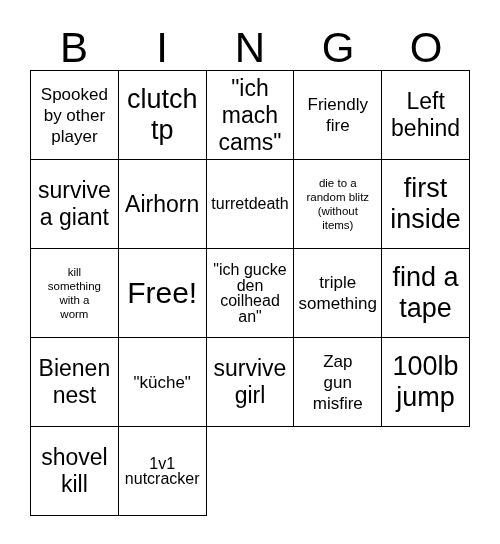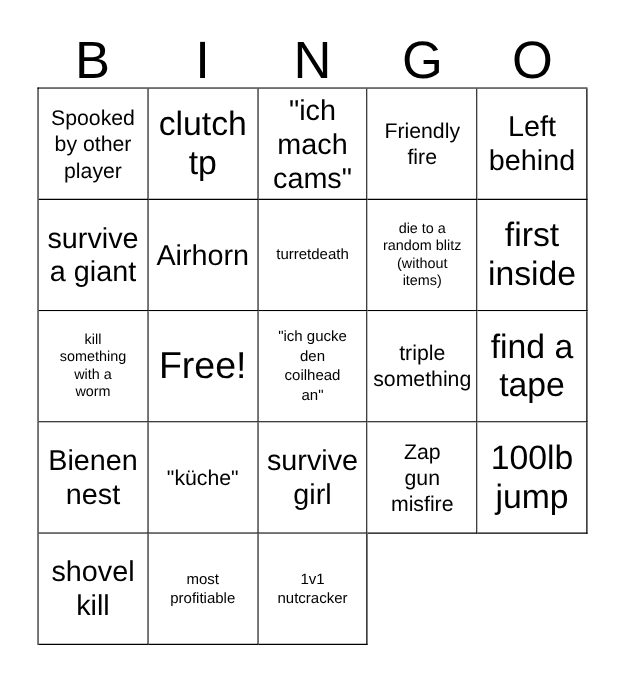--- a/index.html
+++ b/index.html
@@ -62,21 +62,21 @@
     background: #ffffff;
   }
   .cell-text {
     display: block;
     width: 100%;
     color: #000000;
     white-space: pre-line;
   }
   
   .fs-xs .cell-text { font-size: 11.5px; line-height: 14px; }
-  .fs-sm .cell-text { font-size: 12px; line-height: 15.5px; }
+  .fs-sm .cell-text { font-size: 16px; line-height: 15.5px; }
   .fs-md .cell-text { font-size: 17px; line-height: 21px; }
   .fs-lg .cell-text { font-size: 23px; line-height: 27px; }
   .fs-xl .cell-text { font-size: 27px; line-height: 31px; }
   .fs-free .cell-text { font-size: 30px; line-height: 34px; }
 </style>
 </head>
 <body>
 
 <div id="bingo-card">
 
@@ -177,22 +177,18 @@
 
     <div class="cell fs-xl">
         <span class="cell-text">100lb
 jump</span>
       </div>
     <div class="cell fs-lg">
         <span class="cell-text">shovel
 kill</span>
       </div>
     <div class="cell fs-sm">
-        <span class="cell-text">most
-profitiable</span>
-      </div>
-    <div class="cell fs-sm">
         <span class="cell-text">1v1
 nutcracker</span>
       </div>
 
   </div>
 </div>
 
 </body></html>

